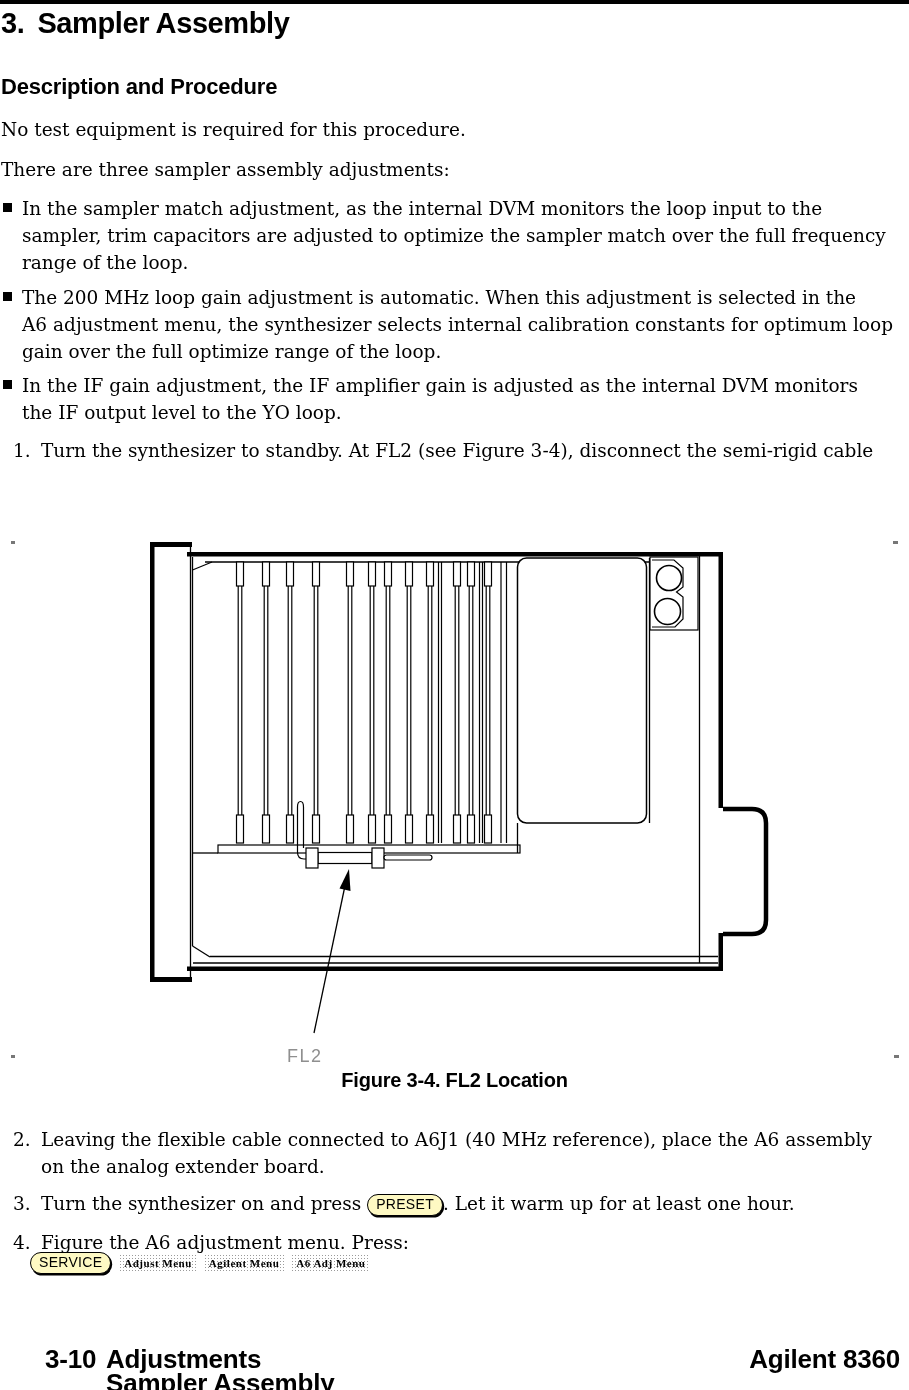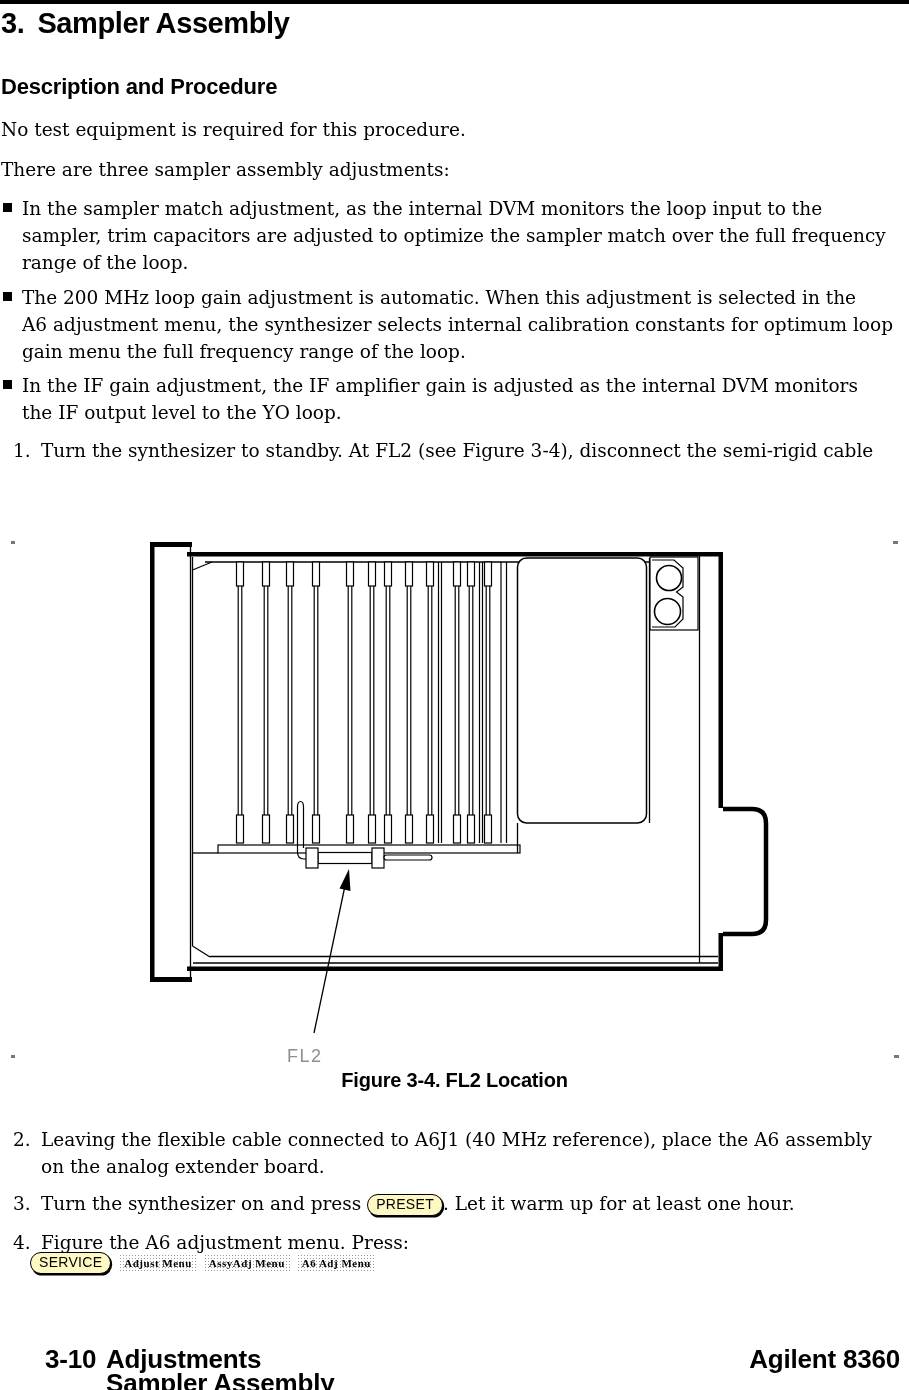--- a/index.html
+++ b/index.html
@@ -59,21 +59,21 @@
     <div>sampler, trim capacitors are adjusted to optimize the sampler match over the full frequency</div>
     <div>range of the loop.</div>
   </span>
 </div>
 
 <div class="abs body-text bullet b2">
   <span class="sq"></span>
   <span class="btxt">
     <div>The 200 MHz loop gain adjustment is automatic. When this adjustment is selected in the</div>
     <div>A6 adjustment menu, the synthesizer selects internal calibration constants for optimum loop</div>
-    <div>gain menu the full frequency range of the loop.</div>
+    <div>gain over the full optimize range of the loop.</div>
   </span>
 </div>
 
 <div class="abs body-text bullet b3">
   <span class="sq"></span>
   <span class="btxt">
     <div>In the IF gain adjustment, the IF amplifier gain is adjusted as the internal DVM monitors</div>
     <div>the IF output level to the YO loop.</div>
   </span>
 </div>
@@ -229,20 +229,20 @@
 </div>
 
 <div class="abs body-text step s4">
   <span class="num">4.</span>
   <span>Figure the A6 adjustment menu. Press:</span>
 </div>
 
 <div class="abs softkey-row">
   <span class="keycap">SERVICE</span>
   <span class="softkey">Adjust Menu</span>
-  <span class="softkey">AssyAdj Menu</span>
+  <span class="softkey">Agilent Menu</span>
   <span class="softkey">A6 Adj Menu</span>
 </div>
 
 <div class="abs sans footer f-num">3-10</div>
 <div class="abs sans footer f-ch">Adjustments</div>
 <div class="abs sans footer f-sec">Sampler Assembly</div>
 <div class="abs sans footer f-right">Agilent 8360</div>
 
 </body></html>

